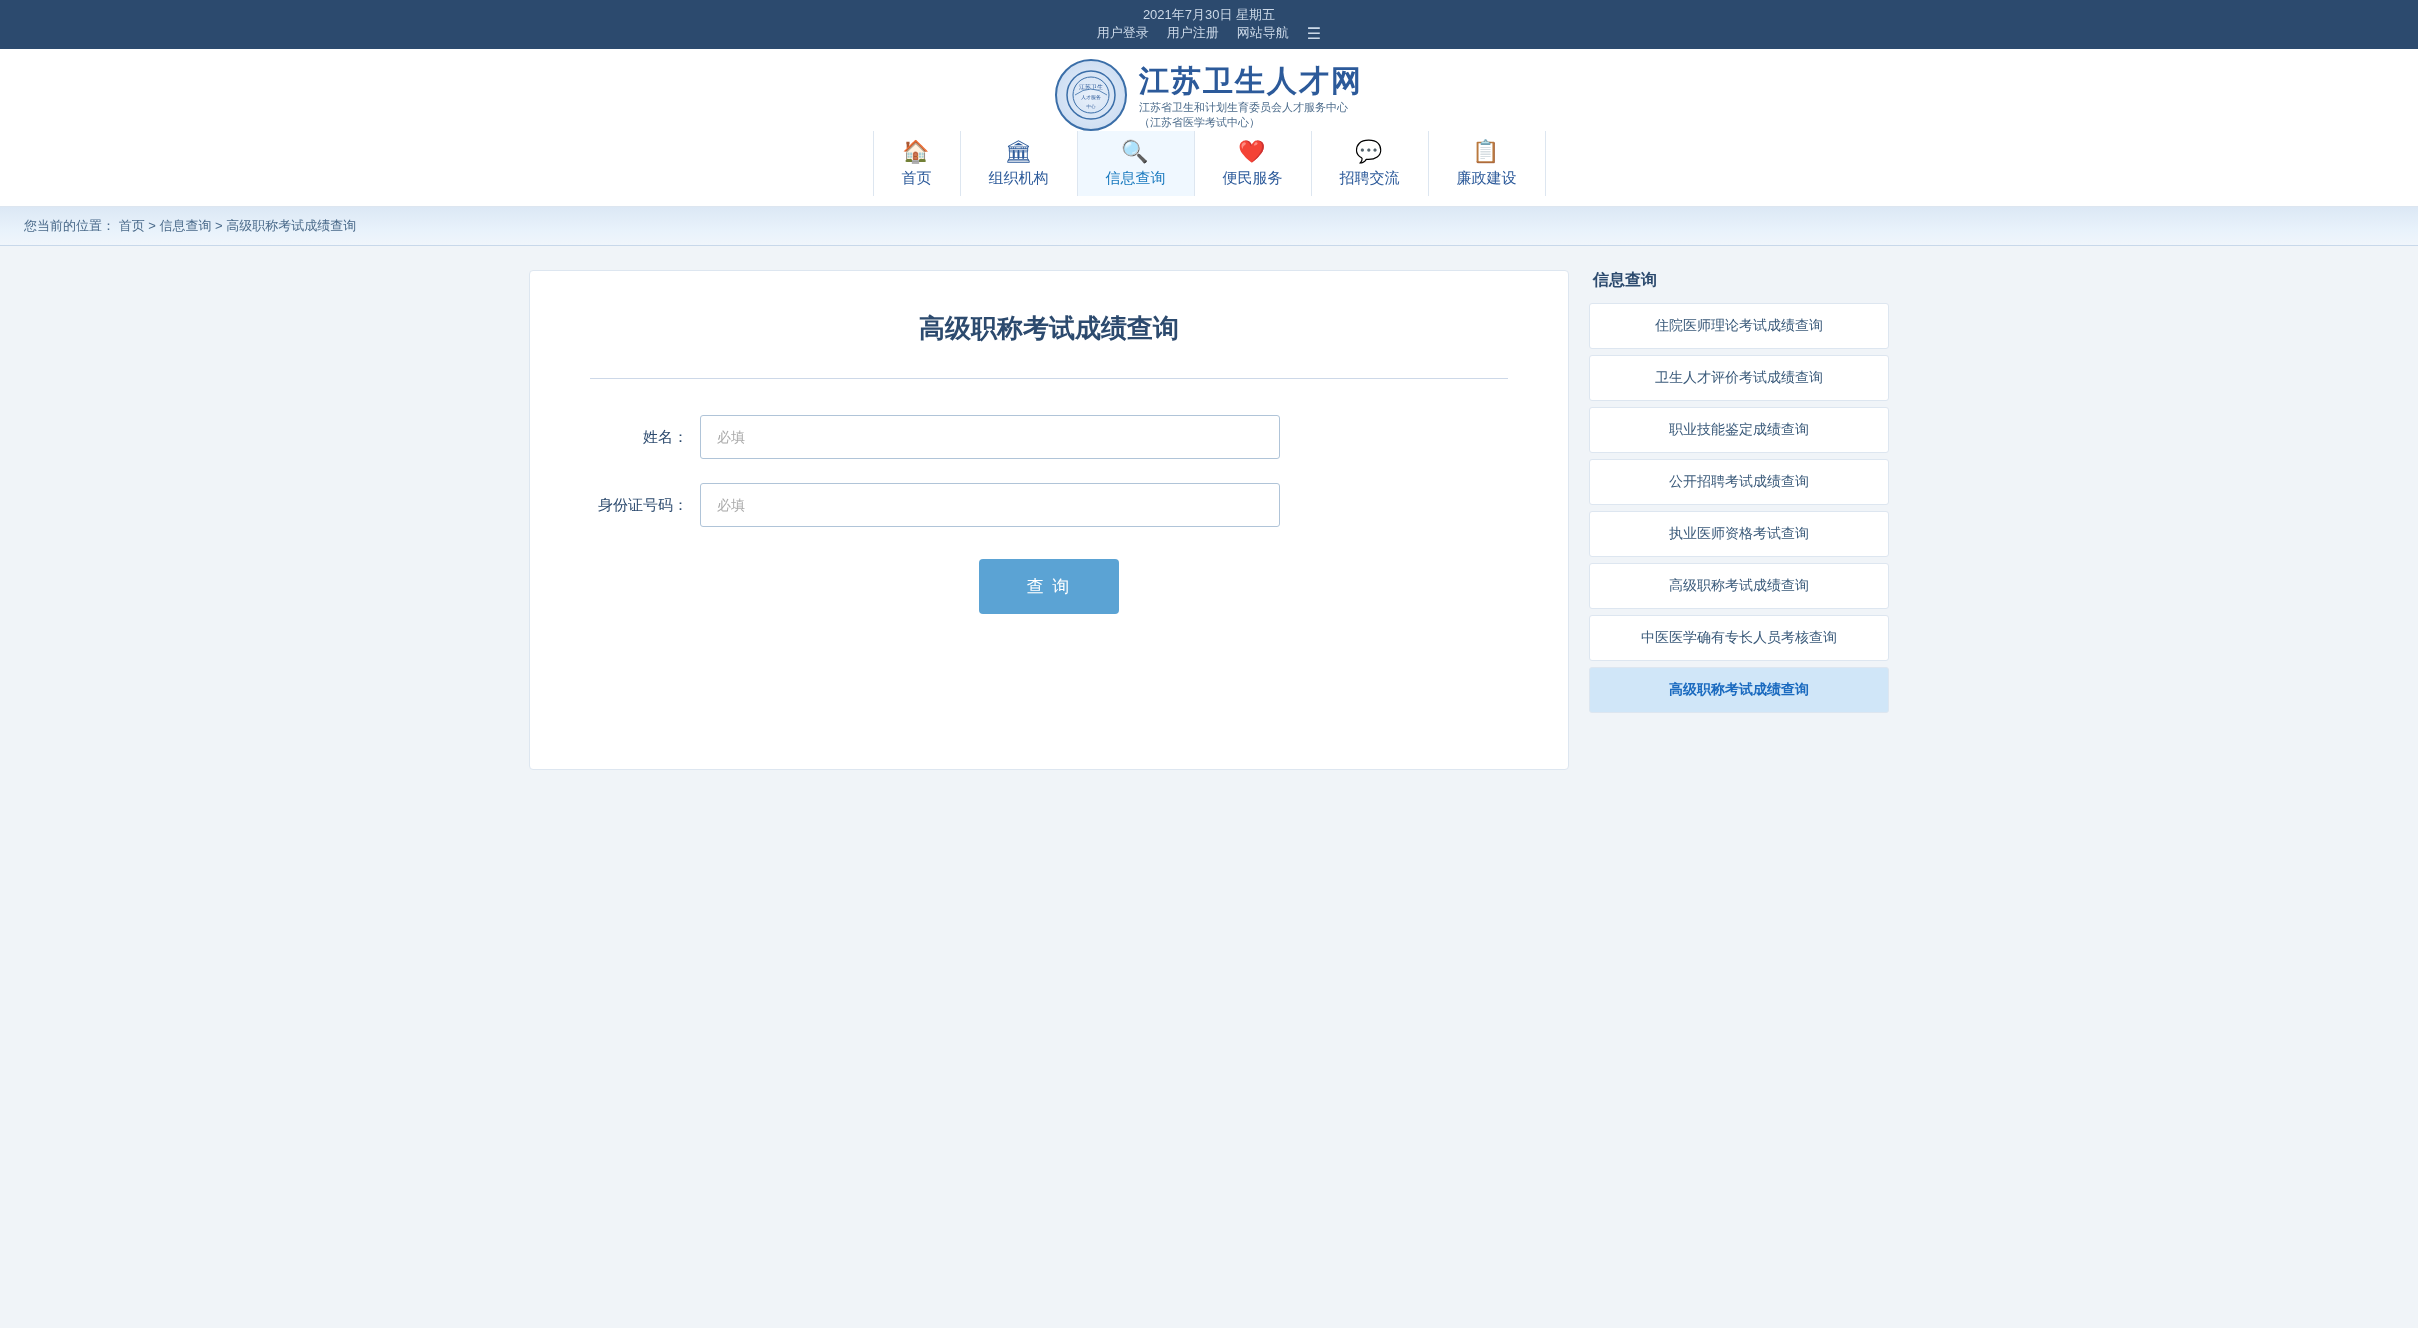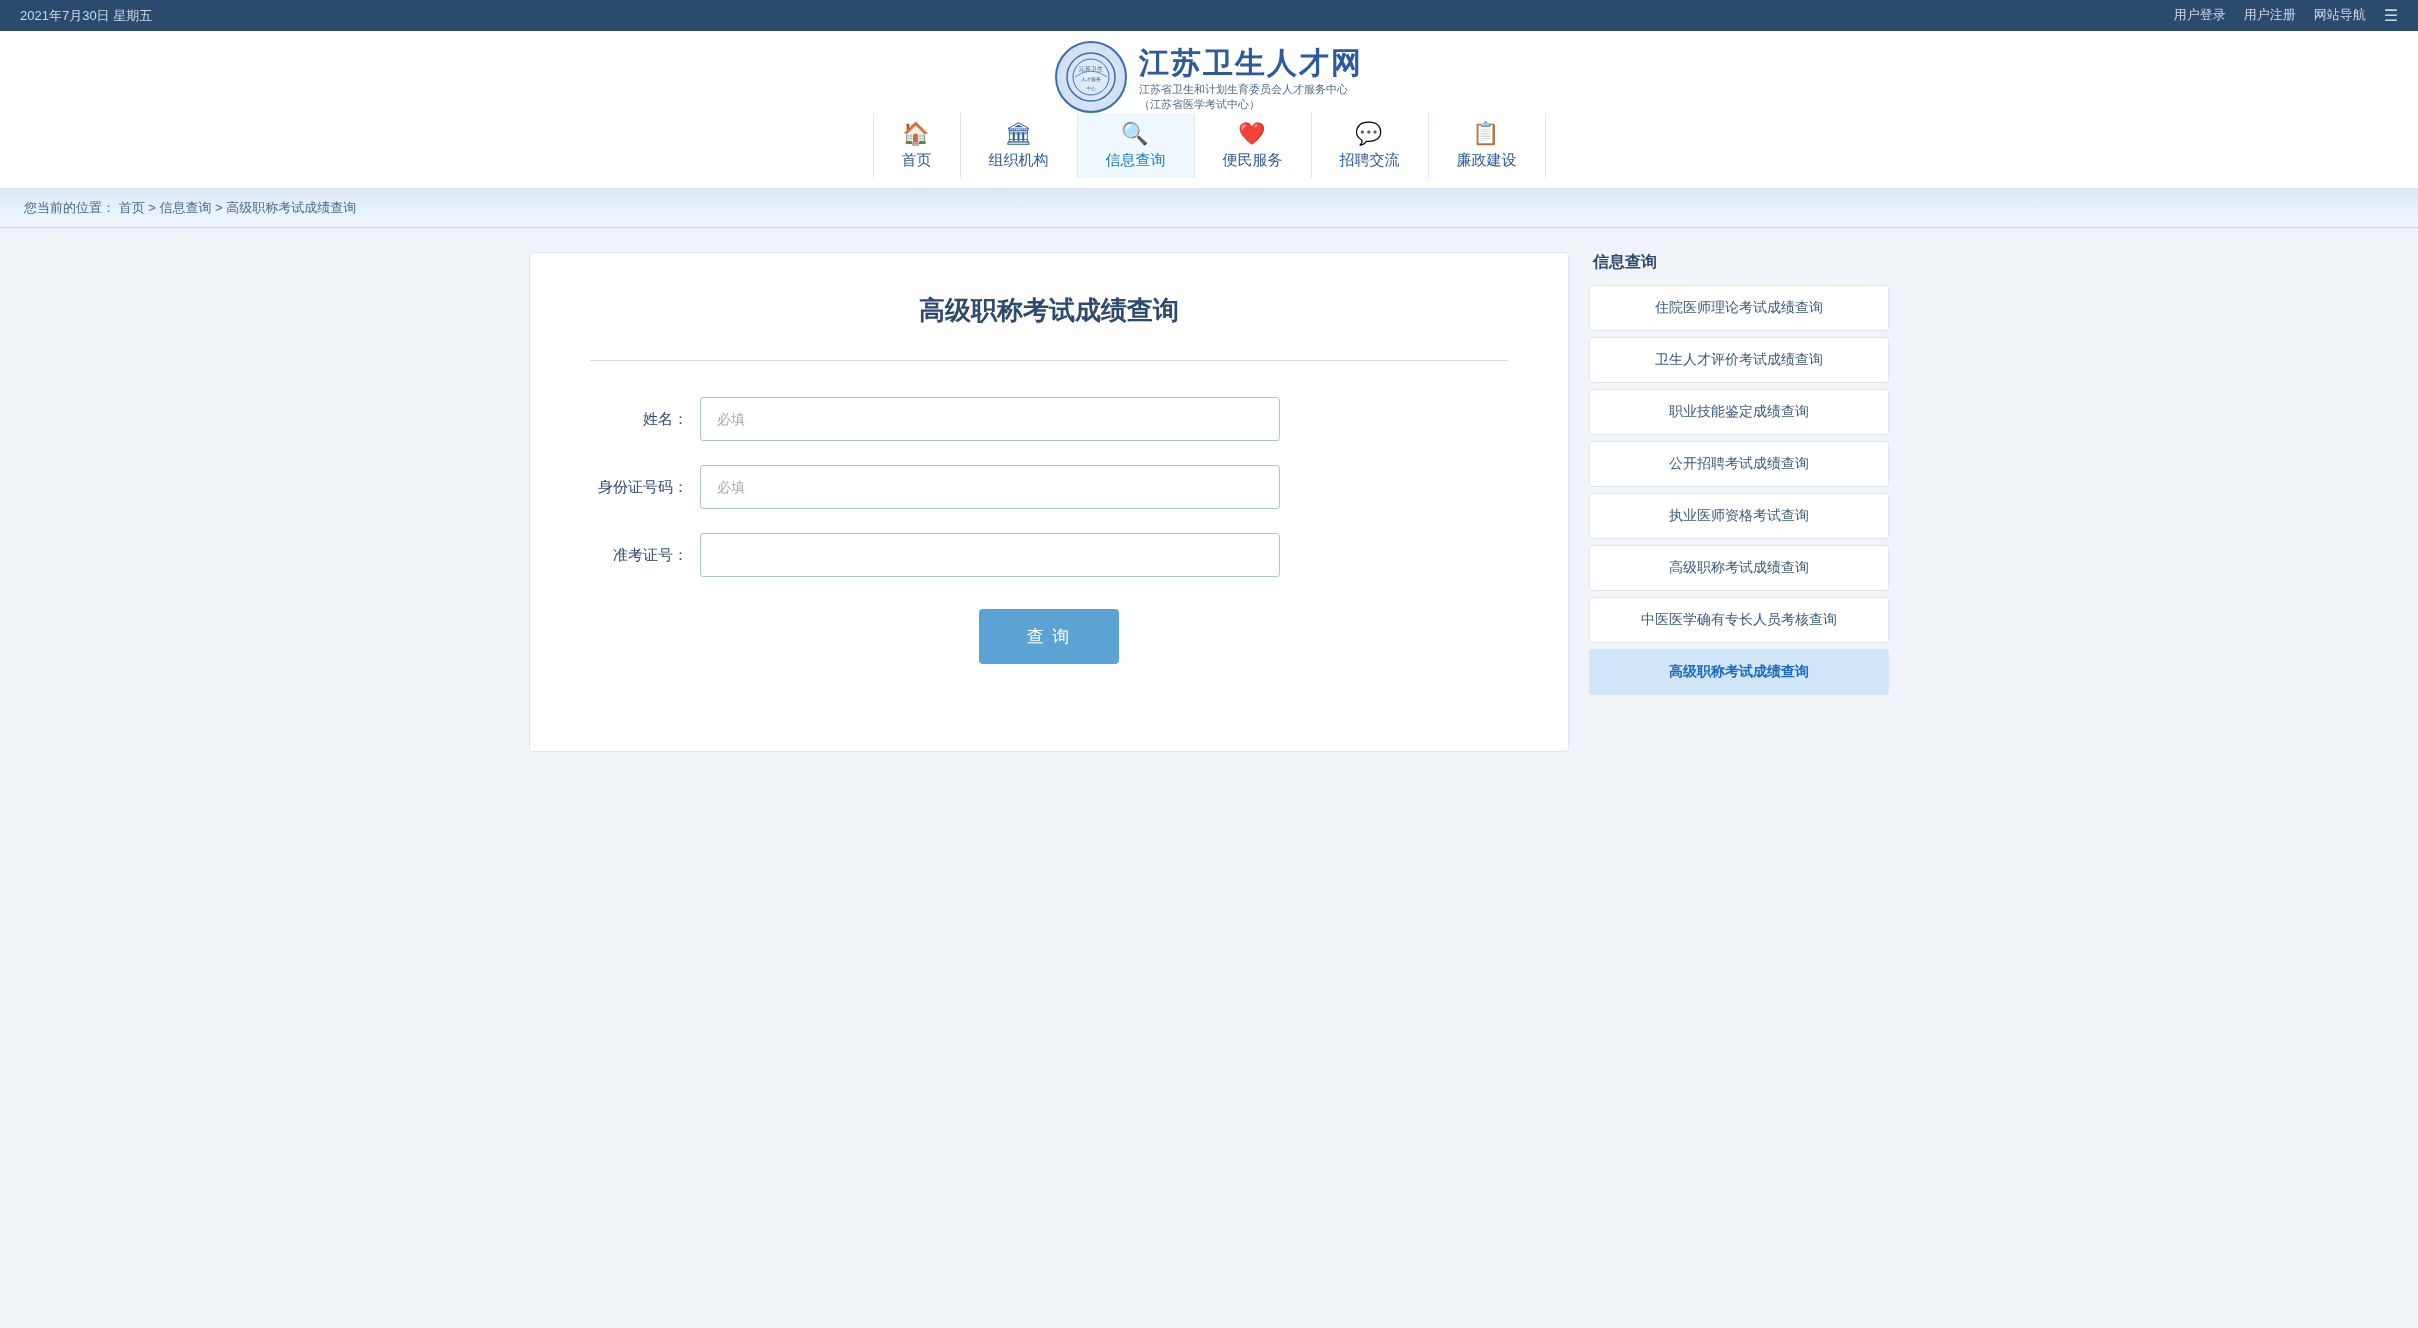--- a/index.html
+++ b/index.html
@@ -7,20 +7,21 @@
 
     
     .top-bar {
       background: #2c4a6e;
       color: #ccd9e8;
       font-size: 13px;
       padding: 6px 20px;
       display: flex;
       justify-content: space-between;
       align-items: center;
+      flex-direction: column;
     }
     .top-bar-left { color: #ccd9e8; }
     .top-bar-right { display: flex; gap: 18px; align-items: flex-start; }
     .top-bar-right span { cursor: pointer; color: #ccd9e8; }
     .menu-icon { font-size: 16px; }
 
     
     .header {
       background: #fff;
       display: flex;
@@ -257,24 +258,20 @@
     <div class="form-group">
       <label class="form-label">姓名：</label>
       <input class="form-input" type="text" placeholder="必填" style="">
     </div>
 
     <div class="form-group">
       <label class="form-label">身份证号码：</label>
       <input class="form-input" type="text" placeholder="必填" style="">
     </div>
 
-    <div class="form-group">
-      <label class="form-label">准考证号：</label>
-      <input class="form-input" type="text" placeholder="" style="">
-    </div>
 
     <button class="btn-query">查  询</button>
   </div>
 
   <div class="sidebar">
     <div class="sidebar-title">信息查询</div>
     <div class="sidebar-item">住院医师理论考试成绩查询</div>
     <div class="sidebar-item">卫生人才评价考试成绩查询</div>
     <div class="sidebar-item">职业技能鉴定成绩查询</div>
     <div class="sidebar-item">公开招聘考试成绩查询</div>

